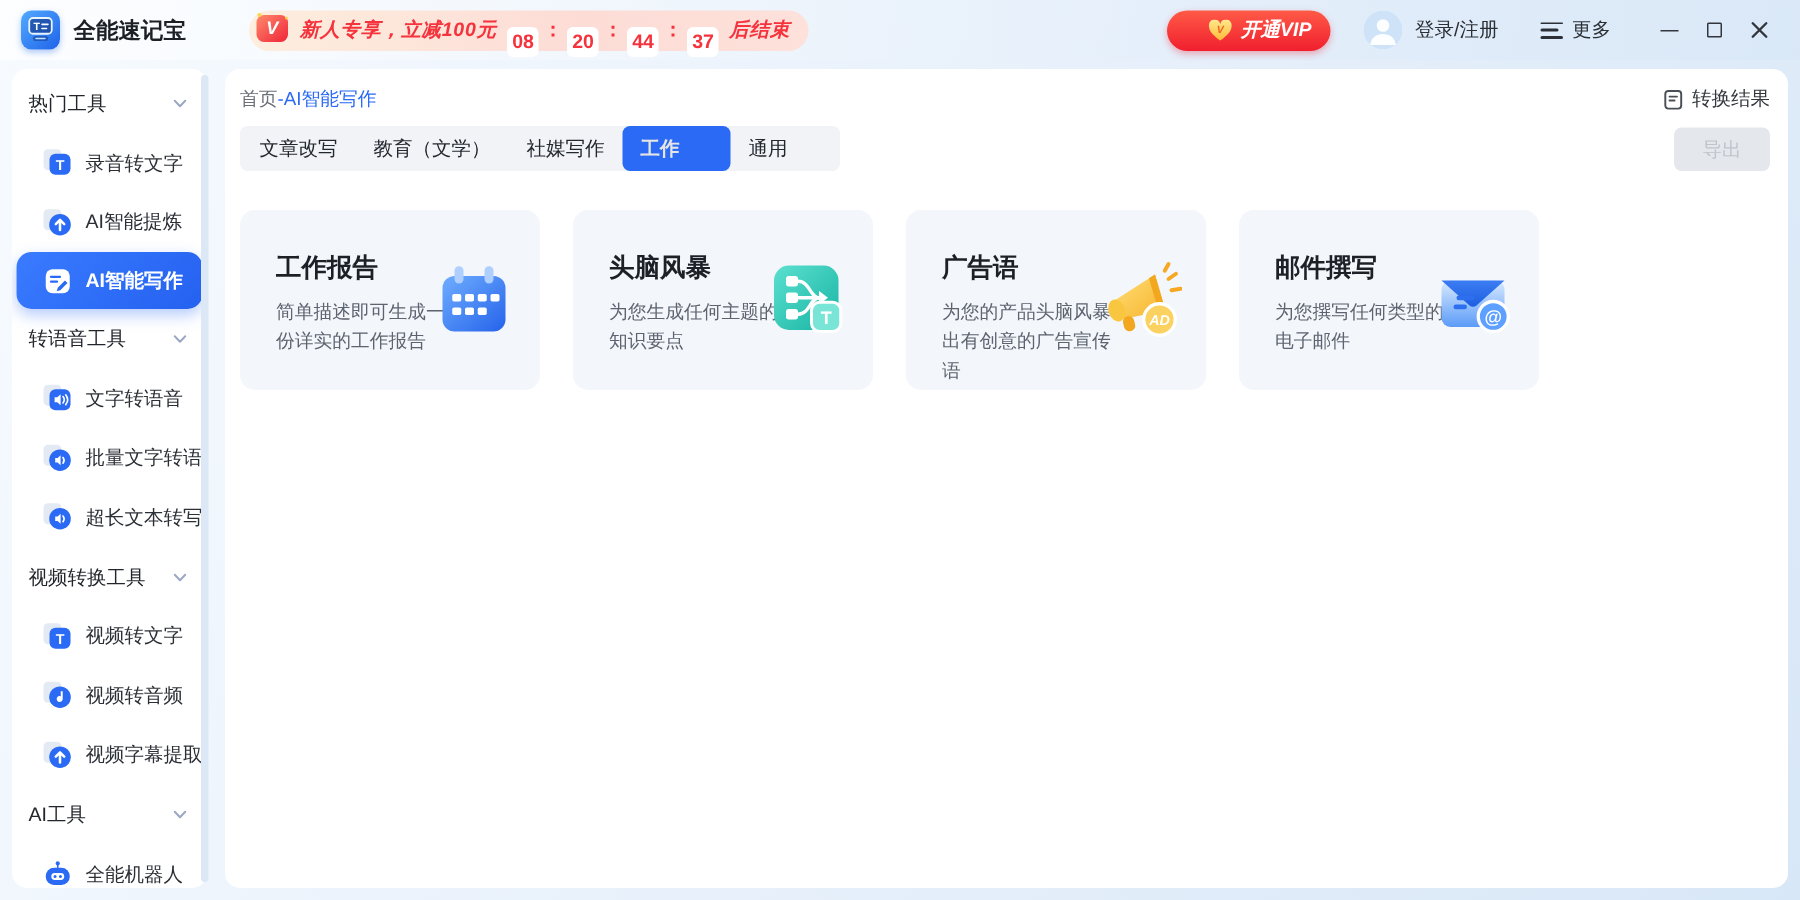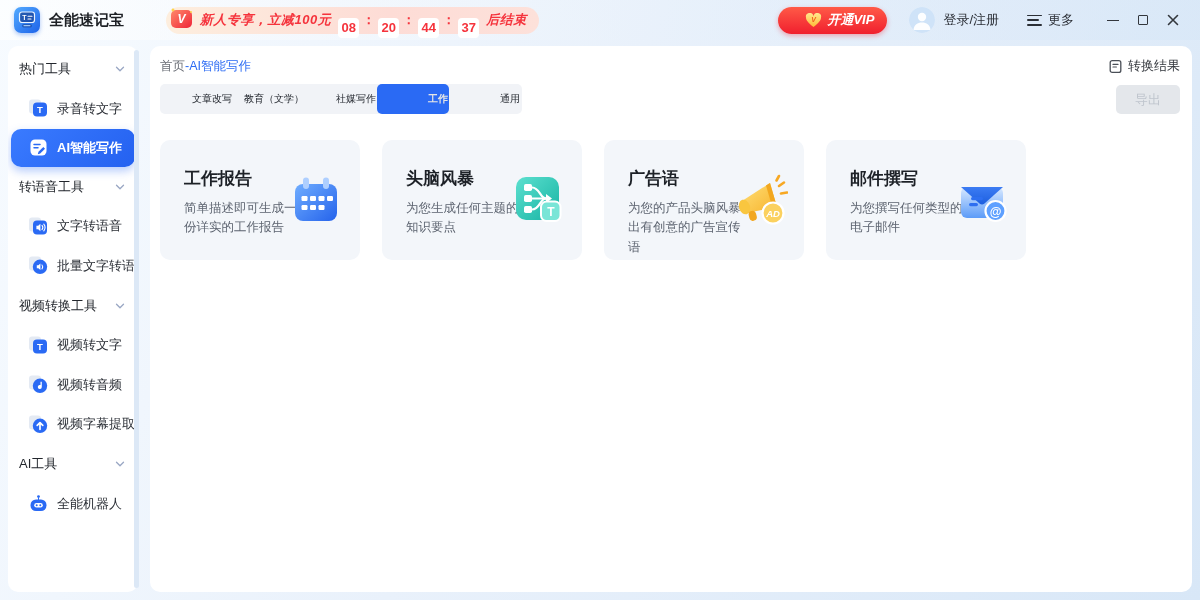--- a/index.html
+++ b/index.html
@@ -72,22 +72,22 @@
   .main-head { display:flex; align-items:center; height:22px; }
   .breadcrumb { font-size:12.5px; }
   .bc-home { color:#6b6f77; cursor:pointer; }
   .bc-cur { color:#2a6af4; }
   .result-link { margin-left:auto; display:flex; align-items:center; font-size:13px; color:#33373d; cursor:pointer; }
   .doc-icon { display:flex; margin-right:5px; }
 
   
   .tab-row { margin-top:7px; display:flex; align-items:center; justify-content:space-between; }
   .tab-bar { display:flex; align-items:center; background:#f1f3f7; border-radius:5px; height:30px; padding:0 1px; }
-  .tab { height:30px; line-height:30px; padding:0 1px; min-width:72px; text-align:right;
-    font-size:10px; color:#23272e; cursor:pointer; border-radius:5px; white-space:nowrap; }
+  .tab { height:30px; line-height:30px; padding:0 12px; min-width:72px; text-align:left;
+    font-size:13px; color:#23272e; cursor:pointer; border-radius:5px; white-space:nowrap; }
   .tab.active { background:#2a6af4; color:#e5e5e5; font-weight:bold; }
   .export-btn { width:64px; height:29px; line-height:29px; text-align:center; border-radius:5px;
     background:#e4e7eb; color:#bfc5cd; font-size:13px; cursor:default; }
 
   
   .cards { display:flex; gap:22px; margin-top:26px; }
   .card { position:relative; width:200px; height:120px; border-radius:10px; background:#f3f6fa; cursor:pointer; }
   .card-title { margin:27px 0 0 24px; font-size:17px; font-weight:bold; color:#1d2127; }
   .card-desc { margin:9px 0 0 24px; width:122px; font-size:12.5px; color:#5d6470; line-height:1.55; }
   .card-icon { position:absolute; right:16px; top:32px; width:56px; height:56px; }
@@ -199,20 +199,30 @@
         <div class="sb-item">
           <span class="sb-icon">
             <svg viewBox="0 0 21 21">
               <rect x="1" y="1.5" width="12" height="14" rx="3" fill="#e4eaf3"></rect>
               <rect x="5" y="4.5" width="14" height="14" rx="4" fill="#2a6af4"></rect>
               <text x="12" y="15" font-size="9.5" font-weight="bold" fill="#fff" text-anchor="middle">T</text>
             </svg>
           </span>
           <span class="sb-label">录音转文字</span>
         </div>
+        <div class="sb-item">
+          <span class="sb-icon">
+            <svg viewBox="0 0 21 21">
+              <rect x="1" y="1.5" width="12" height="14" rx="3" fill="#e4eaf3"></rect>
+              <circle cx="12" cy="11.8" r="7.2" fill="#2a6af4"></circle>
+              <path d="M12 15.3V9 M9.2 11.4 L12 8.6 L14.8 11.4" stroke="#fff" stroke-width="1.7" fill="none" stroke-linecap="round" stroke-linejoin="round"></path>
+            </svg>
+          </span>
+          <span class="sb-label">AI智能提炼</span>
+        </div>
         <div class="sb-item active">
           <span class="sb-icon">
             <svg viewBox="0 0 21 21">
               <rect x="2.5" y="2.5" width="16" height="16" rx="4.5" fill="#fff"></rect>
               <path d="M6 7.5h6M6 10.8h4" stroke="#2a6af4" stroke-width="1.5" stroke-linecap="round"></path>
               <path d="M10.5 14.8 L15.3 10 L17 11.7 L12.2 16.5 L9.8 17.2 Z" fill="#2a6af4"></path>
             </svg>
           </span>
           <span class="sb-label">AI智能写作</span>
         </div>
@@ -238,20 +248,31 @@
         <div class="sb-item">
           <span class="sb-icon">
             <svg viewBox="0 0 21 21">
               <rect x="1" y="1.5" width="12" height="14" rx="3" fill="#e4eaf3"></rect>
               <circle cx="12" cy="11.8" r="7.2" fill="#2a6af4"></circle>
               <path d="M8.8 10.3h1.6l2-1.8v6.6l-2-1.8H8.8z" fill="#fff"></path>
               <path d="M14 10 q1.5 1.9 0 3.8" stroke="#fff" stroke-width="1.1" fill="none" stroke-linecap="round"></path>
             </svg>
           </span>
           <span class="sb-label">批量文字转语音</span>
+        </div>
+        <div class="sb-item">
+          <span class="sb-icon">
+            <svg viewBox="0 0 21 21">
+              <rect x="1" y="1.5" width="12" height="14" rx="3" fill="#e4eaf3"></rect>
+              <circle cx="12" cy="11.8" r="7.2" fill="#2a6af4"></circle>
+              <path d="M8.8 10.3h1.6l2-1.8v6.6l-2-1.8H8.8z" fill="#fff"></path>
+              <path d="M14 10 q1.5 1.9 0 3.8" stroke="#fff" stroke-width="1.1" fill="none" stroke-linecap="round"></path>
+            </svg>
+          </span>
+          <span class="sb-label">超长文本转写</span>
         </div>
         <div class="sb-section">
           <span class="sb-sec-label">视频转换工具</span>
           <span class="sb-chev">
             <svg width="12" height="12" viewBox="0 0 12 12">
               <path d="M2.5 4.2 L6 7.8 L9.5 4.2" stroke="#9aa7c4" stroke-width="1.3" fill="none" stroke-linecap="round" stroke-linejoin="round"></path>
             </svg>
           </span>
         </div>
         <div class="sb-item">

